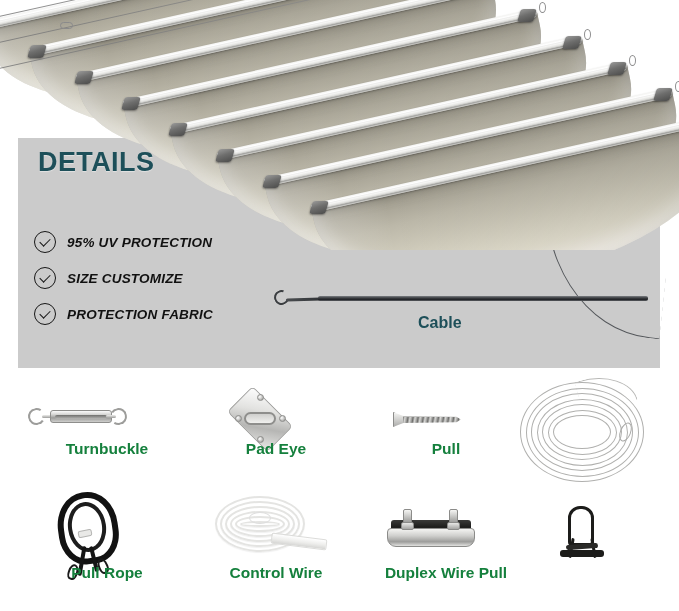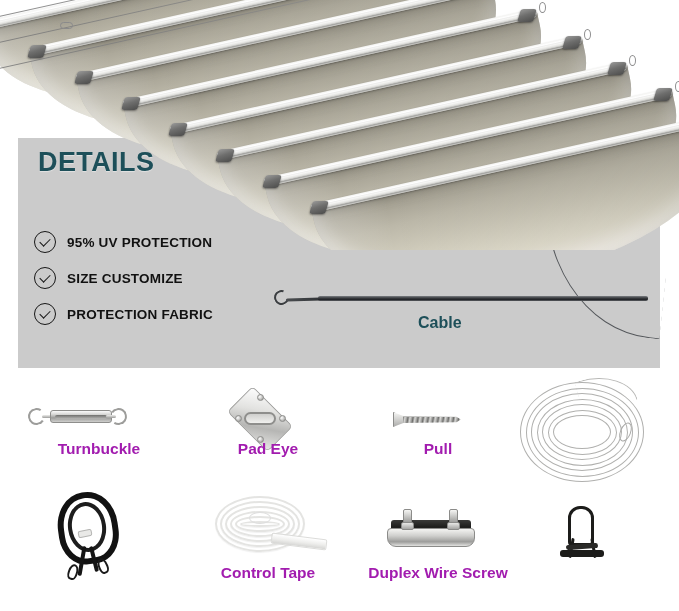--- a/index.html
+++ b/index.html
@@ -88,21 +88,21 @@
     border: 1.7px solid #171717; border-radius: 50%;
     position: relative;
   }
   .check-icon::after {
     content: ""; position: absolute;
     left: 5px; top: 5.5px; width: 9px; height: 5px;
     border-left: 1.7px solid #171717; border-bottom: 1.7px solid #171717;
     transform: rotate(-45deg);
   }
   .feature-text {
-    font-size: 13.5px; font-weight: bold; 
+    font-size: 13.5px; font-weight: bold; font-style: italic;
     color: #111111; letter-spacing: .2px; white-space: nowrap;
   }
 
   
   .pole-wrap { position: absolute; left: 250px; top: 140px; width: 380px; height: 70px; }
   .pole-shaft {
     position: absolute; left: 50px; top: 18px; width: 330px; height: 5px;
     background: linear-gradient(180deg, #7d8084 0%, #3c3e41 40%, #24262a 70%, #5d6064 100%);
     border-radius: 2px;
   }
@@ -130,23 +130,23 @@
     transform: rotate(6deg);
   }
 
   
   .acc-grid { position: absolute; left: 0; top: 378px; width: 679px; height: 233px; }
   .acc-cell { position: absolute; width: 170px; height: 116px; }
   .acc-art {
     position: absolute; left: 0; top: 0; width: 170px; height: 80px;
   }
   .acc-label {
-    position: absolute; left: 8px; top: 62px; width: 170px;
+    position: absolute; left: 16px; top: 62px; width: 170px;
     text-align: center; font-size: 15.5px; font-weight: bold;
-    color: #a21caf; white-space: nowrap;
+    color: #15803d; white-space: nowrap;
   }
 
   
   .tb-body {
     position: absolute; left: 44px; top: 32px; width: 62px; height: 13px;
     border-radius: 3px;
     background: linear-gradient(180deg, #fafafa 0%, #d8d8d6 30%, #9b9b99 62%, #cfcfcd 100%);
     border: 1px solid #8e8e8c;
   }
   .tb-body::after {
@@ -453,48 +453,49 @@
     <div class="acc-cell" style="left:6px;  top:112px;">
       <div class="acc-art">
         <span class="pr-coil"></span>
         <span class="pr-inner"></span>
         <span class="pr-tail" style="left:74px; top:56px; height:30px; transform:rotate(10deg);"></span>
         <span class="pr-tail" style="left:86px; top:56px; height:26px; transform:rotate(-14deg);"></span>
         <span class="pr-band"></span>
         <span class="pr-clip" style="left:62px; top:74px; transform:rotate(18deg);"></span>
         <span class="pr-clip" style="left:92px; top:68px; transform:rotate(-22deg);"></span>
       </div>
+      <div class="acc-label" style="top:74px;">Pull Rope</div>
     </div>
 
     <div class="acc-cell" style="left:175px; top:112px;">
       <div class="acc-art">
         <div class="ct-coil" id="ctCoil">
             <div class="ct-ring" style="left: 2px; top: 2px; width: 90px; height: 56px;"></div>
             <div class="ct-ring" style="left: 7px; top: 7px; width: 80px; height: 46px;"></div>
             <div class="ct-ring" style="left: 12px; top: 12px; width: 70px; height: 36px;"></div>
             <div class="ct-ring" style="left: 17px; top: 17px; width: 60px; height: 26px;"></div>
             <div class="ct-ring" style="left: 22px; top: 22px; width: 50px; height: 16px;"></div>
             <div class="ct-ring" style="left: 27px; top: 27px; width: 40px; height: 6px;"></div>
           </div>
         <span class="ct-hub"></span>
         <span class="ct-tail"></span>
       </div>
-      <div class="acc-label" style="top:74px;">Control Tape</div>
+      <div class="acc-label" style="top:74px;">Control Wire</div>
     </div>
 
     <div class="acc-cell" style="left:345px; top:112px;">
       <div class="acc-art">
         <span class="dw-top"></span>
         <span class="dw-base"></span>
         <span class="dw-bolt" style="left:58px;"></span>
         <span class="dw-bolt" style="left:104px;"></span>
         <span class="dw-nut" style="left:56px;"></span>
         <span class="dw-nut" style="left:102px;"></span>
       </div>
-      <div class="acc-label" style="top:74px;">Duplex Wire Screw</div>
+      <div class="acc-label" style="top:74px;">Duplex Wire Pull</div>
     </div>
 
     <div class="acc-cell" style="left:500px; top:112px;">
       <div class="acc-art">
         <span class="hg-loop"></span>
         <span class="hg-leg" style="left:70px; top:48px; height:20px; transform:rotate(10deg);"></span>
         <span class="hg-leg" style="left:92px; top:48px; height:20px; transform:rotate(-10deg);"></span>
         <span class="hg-foot2"></span>
         <span class="hg-foot"></span>
       </div>

